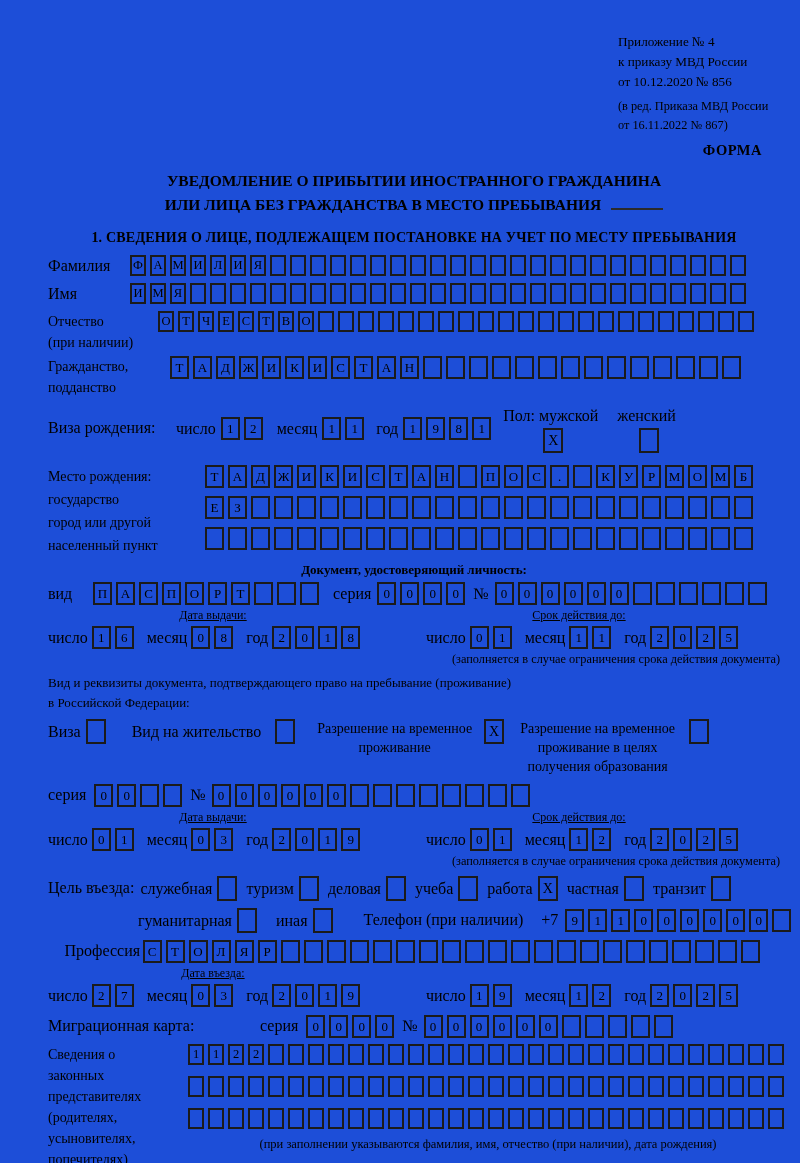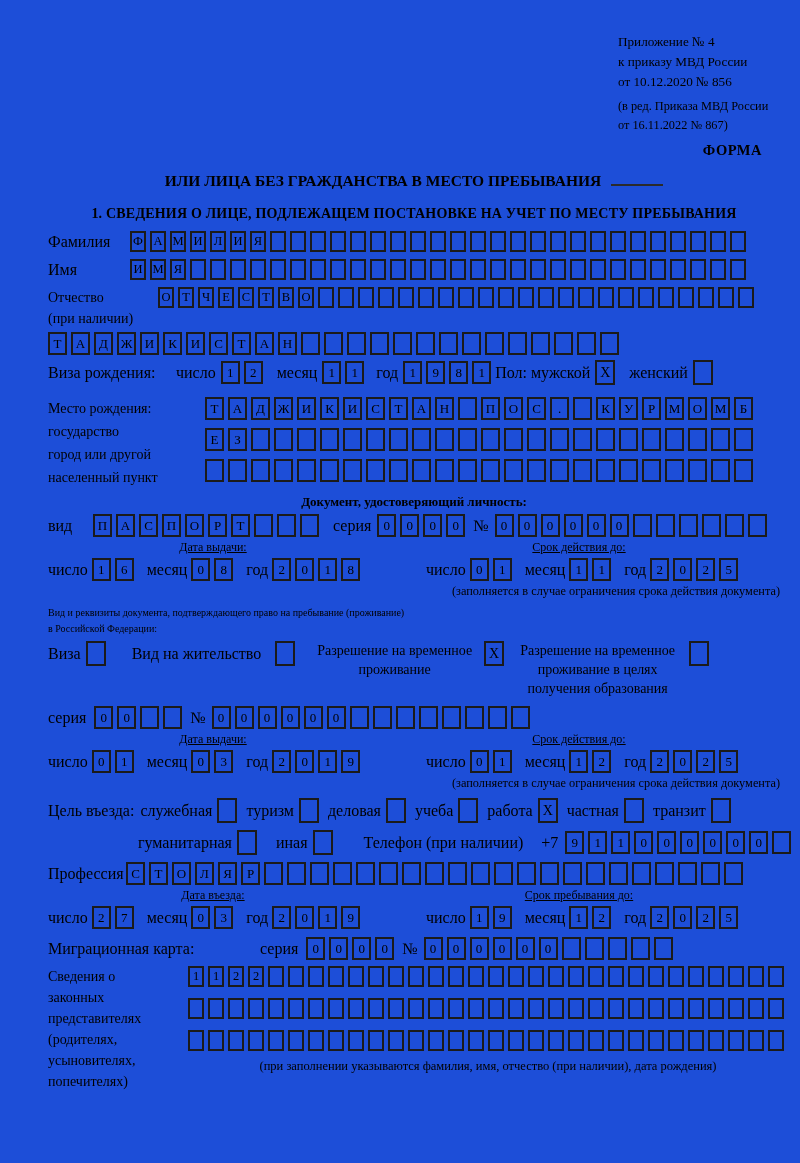--- a/index.html
+++ b/index.html
@@ -40,21 +40,21 @@
   .dh-left { width:330px; text-align:center; }
   .dh-right { flex:1; text-align:center; }
   .date-vals { display:flex; margin-top:2px; align-items:center; }
   .dvg { display:flex; align-items:center; }
   .dvg .lbl { margin-right:4px; line-height:25px; }
   .dvg .cells { margin-right:9px; }
   .dv-left { width:330px; }
   .dv-right { flex:1; padding-left:48px; }
   .date-note { text-align:right; font-size:12.3px; margin-top:2px; }
 
-  .para { font-size:10px; line-height:1.55; margin-top:6px; }
+  .para { font-size:13px; line-height:1.55; margin-top:6px; }
   .permits { display:flex; align-items:flex-start; margin-top:5px; }
   .ml-lbl { text-align:center; font-size:14px; line-height:19px; }
   .permits .cells { margin-top:0; }
 
   .purpose-row { display:flex; align-items:center; margin-top:7px; font-size:14px; }
   .purpose-row .pair { margin-right:9px; }
 
   .rep-note { font-size:12.5px; text-align:center; margin-top:4px; }
 </style>
 </head>
@@ -68,20 +68,21 @@
     <div>от 10.12.2020 № 856</div>
     <div class="rev-block">
       <div class="rev">(в ред. Приказа МВД России</div>
       <div class="rev">от 16.11.2022 № 867)</div>
     </div>
   </div>
 
   <div class="forma">ФОРМА</div>
 
   <div class="title">
+    <div>УВЕДОМЛЕНИЕ О ПРИБЫТИИ ИНОСТРАННОГО ГРАЖДАНИНА</div>
     <div><span>ИЛИ ЛИЦА БЕЗ ГРАЖДАНСТВА В МЕСТО ПРЕБЫВАНИЯ</span><span class="u-slot"></span></div>
   </div>
 
   <div class="sec-head">1. СВЕДЕНИЯ О ЛИЦЕ, ПОДЛЕЖАЩЕМ ПОСТАНОВКЕ НА УЧЕТ ПО МЕСТУ ПРЕБЫВАНИЯ</div>
 
   <div class="row" style="margin-top:9px;">
     <span class="lbl w82">Фамилия</span>
     <span class="cells csA"><span class="cell">Ф</span><span class="cell">А</span><span class="cell">М</span><span class="cell">И</span><span class="cell">Л</span><span class="cell">И</span><span class="cell">Я</span><span class="cell"></span><span class="cell"></span><span class="cell"></span><span class="cell"></span><span class="cell"></span><span class="cell"></span><span class="cell"></span><span class="cell"></span><span class="cell"></span><span class="cell"></span><span class="cell"></span><span class="cell"></span><span class="cell"></span><span class="cell"></span><span class="cell"></span><span class="cell"></span><span class="cell"></span><span class="cell"></span><span class="cell"></span><span class="cell"></span><span class="cell"></span><span class="cell"></span><span class="cell"></span><span class="cell"></span></span>
   </div>
 
@@ -92,42 +93,46 @@
 
   <div class="row">
     <div class="lbl-stack w110">
       <span>Отчество</span>
       <span>(при наличии)</span>
     </div>
     <span class="cells csA"><span class="cell">О</span><span class="cell">Т</span><span class="cell">Ч</span><span class="cell">Е</span><span class="cell">С</span><span class="cell">Т</span><span class="cell">В</span><span class="cell">О</span><span class="cell"></span><span class="cell"></span><span class="cell"></span><span class="cell"></span><span class="cell"></span><span class="cell"></span><span class="cell"></span><span class="cell"></span><span class="cell"></span><span class="cell"></span><span class="cell"></span><span class="cell"></span><span class="cell"></span><span class="cell"></span><span class="cell"></span><span class="cell"></span><span class="cell"></span><span class="cell"></span><span class="cell"></span><span class="cell"></span><span class="cell"></span><span class="cell"></span></span>
   </div>
 
   <div class="row" style="margin-top:3px;">
+    <div class="lbl-stack w122">
+      <span>Гражданство,</span>
+      <span>подданство</span>
+    </div>
     <span class="cells csB"><span class="cell">Т</span><span class="cell">А</span><span class="cell">Д</span><span class="cell">Ж</span><span class="cell">И</span><span class="cell">К</span><span class="cell">И</span><span class="cell">С</span><span class="cell">Т</span><span class="cell">А</span><span class="cell">Н</span><span class="cell"></span><span class="cell"></span><span class="cell"></span><span class="cell"></span><span class="cell"></span><span class="cell"></span><span class="cell"></span><span class="cell"></span><span class="cell"></span><span class="cell"></span><span class="cell"></span><span class="cell"></span><span class="cell"></span><span class="cell"></span></span>
   </div>
 
   <div class="row" style="align-items:center; margin-top:5px;">
     <span class="lbl" style="width:128px;">Виза рождения:</span>
     <span class="pair">
         <span class="lbl">число</span>
         <span class="cells csB"><span class="cell">1</span><span class="cell">2</span></span>
       </span>
     <span class="pair" style="margin-left:10px;">
         <span class="lbl">месяц</span>
         <span class="cells csB"><span class="cell">1</span><span class="cell">1</span></span>
       </span>
     <span class="pair" style="margin-left:8px;">
         <span class="lbl">год</span>
         <span class="cells csB"><span class="cell">1</span><span class="cell">9</span><span class="cell">8</span><span class="cell">1</span></span>
       </span>
-    <span class="pair" style="">
+    <span class="pair" style="margin-left:8px;flex-direction:column;">
         <span class="lbl">Пол: мужской</span>
         <span class="cells cbx"><span class="cell">X</span></span>
       </span>
-    <span class="pair" style="margin-left:14px;">
+    <span class="pair" style="margin-left:14px;flex-direction:column;">
         <span class="lbl">женский</span>
         <span class="cells cbx"><span class="cell"></span></span>
       </span>
   </div>
 
   <div class="row" style="margin-top:12px;">
     <div class="lbl-stack w157" style="line-height:23px;">
       <span>Место рождения:</span>
       <span>государство</span>
       <span>город или другой</span>
@@ -271,29 +276,28 @@
       </span>
     <span class="pair" style="margin-left:10px;">
         <span class="lbl">иная</span>
         <span class="cells cbx"><span class="cell"></span></span>
       </span>
     <span class="lbl" style="margin-left:22px;">Телефон (при наличии)</span>
     <span class="lbl" style="margin-left:18px; margin-right:7px;">+7</span>
     <span class="cells csB"><span class="cell">9</span><span class="cell">1</span><span class="cell">1</span><span class="cell">0</span><span class="cell">0</span><span class="cell">0</span><span class="cell">0</span><span class="cell">0</span><span class="cell">0</span><span class="cell"></span></span>
   </div>
 
-  <div class="row" style="align-items:center; margin-top:7px;">
+  <div class="row" style="align-items:center; margin-top:7px;justify-content:center;">
     <span class="lbl w78">Профессия</span>
     <span class="cells csB"><span class="cell">С</span><span class="cell">Т</span><span class="cell">О</span><span class="cell">Л</span><span class="cell">Я</span><span class="cell">Р</span><span class="cell"></span><span class="cell"></span><span class="cell"></span><span class="cell"></span><span class="cell"></span><span class="cell"></span><span class="cell"></span><span class="cell"></span><span class="cell"></span><span class="cell"></span><span class="cell"></span><span class="cell"></span><span class="cell"></span><span class="cell"></span><span class="cell"></span><span class="cell"></span><span class="cell"></span><span class="cell"></span><span class="cell"></span><span class="cell"></span><span class="cell"></span></span>
   </div>
 
   <div class="date-block">
     <div class="date-heads">
       <div class="dh-left">Дата въезда:</div>
-      <div class="dh-right">Срок пребывания до:</div>
     </div>
     <div class="date-vals">
       <div class="dvg dv-left">
         <span class="lbl">число</span>
           <span class="cells csB"><span class="cell">2</span><span class="cell">7</span></span>
         <span class="lbl">месяц</span>
           <span class="cells csB"><span class="cell">0</span><span class="cell">3</span></span>
         <span class="lbl">год</span>
           <span class="cells csB"><span class="cell">2</span><span class="cell">0</span><span class="cell">1</span><span class="cell">9</span></span>
       </div>

